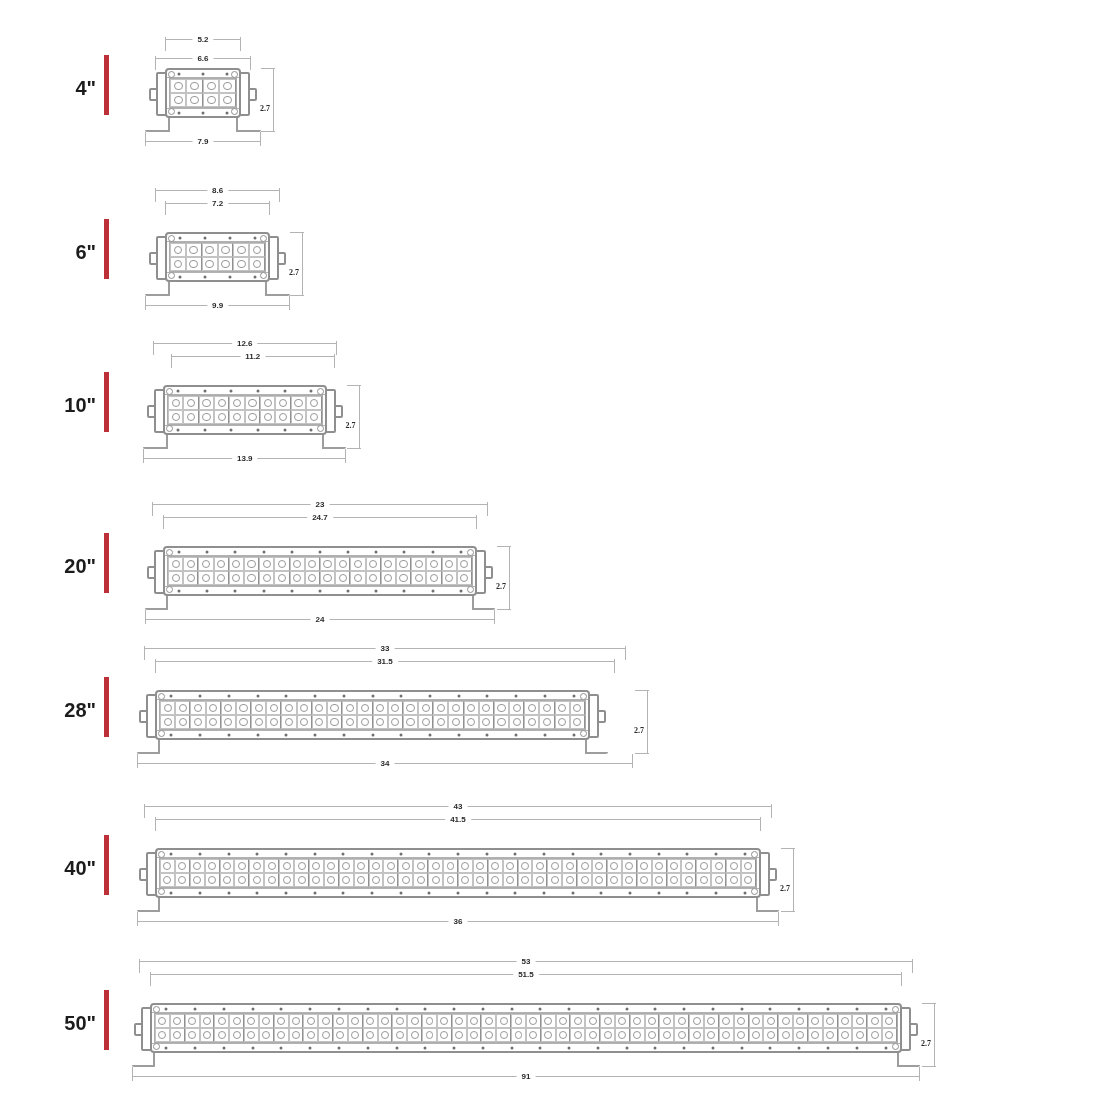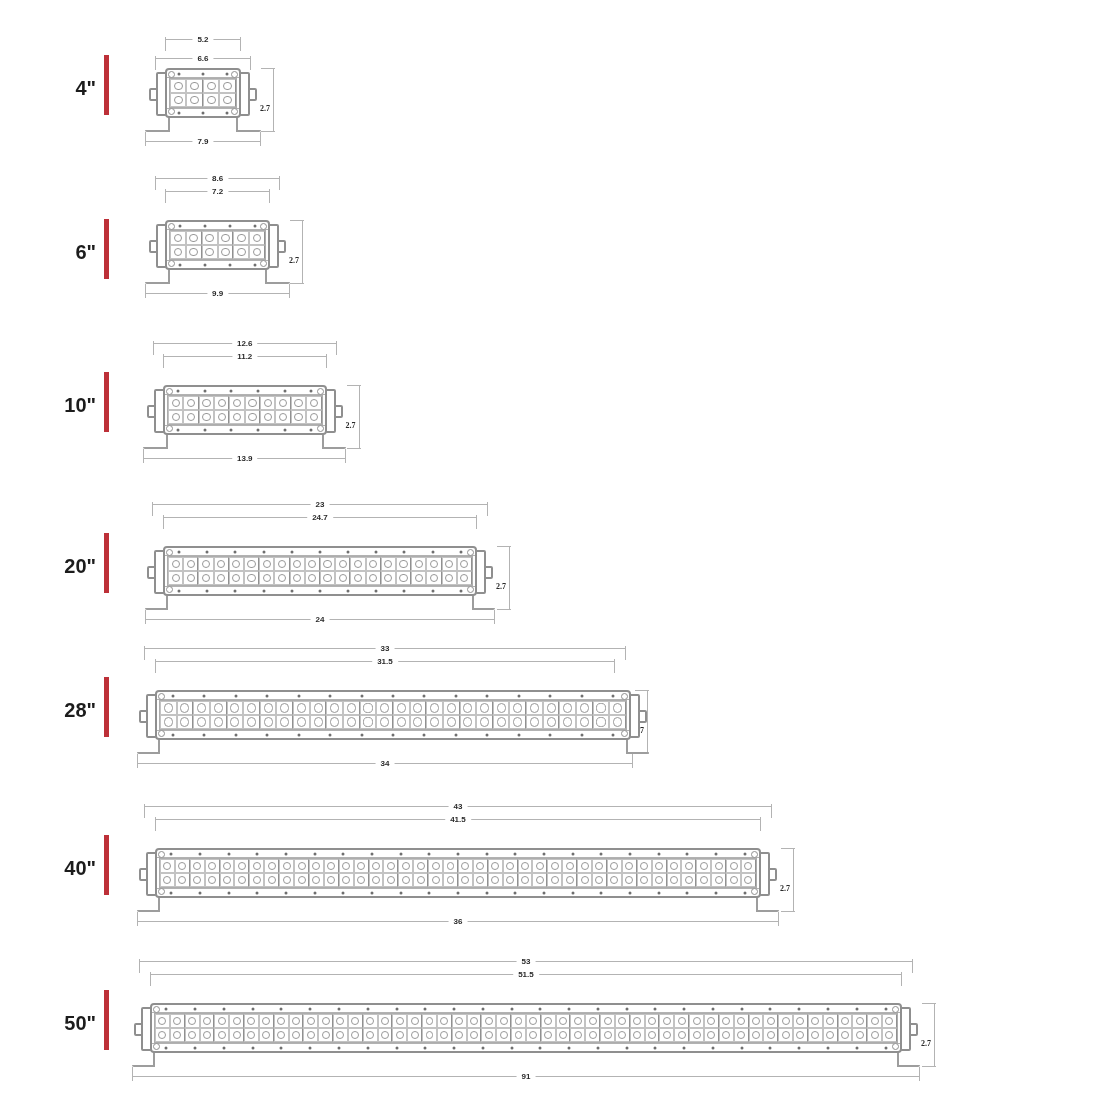--- a/index.html
+++ b/index.html
@@ -128,21 +128,21 @@
         <span class="tick a"></span>
         <span class="tick b"></span>
         <span class="lbl">2.7</span>
       </div>
     </div>
   </div>
 
   <div class="row">
     <div class="size-label" style="top: 241px;">6"</div>
     <div class="accent" style="top: 219px; background: rgb(189, 48, 56);"></div>
-    <div class="drawing" style="left: 165px; top: 220px; width: 105.12px; height: 50px;">
+    <div class="drawing" style="left: 165px; top: 232px; width: 105.12px; height: 50px;">
       <div class="dim h ext-down d1" style="left: -10.22px; width: 125.56px; top: -42px;">
         <span class="tick a"></span>
         <span class="tick b"></span>
         <span class="lbl">8.6</span>
       </div>
       <div class="dim h ext-down d2" style="left: 0px; width: 105.12px; top: -29px;">
         <span class="tick a"></span>
         <span class="tick b"></span>
         <span class="lbl">7.2</span>
       </div>
@@ -223,21 +223,21 @@
 
   <div class="row">
     <div class="size-label" style="top: 394px;">10"</div>
     <div class="accent" style="top: 372px; background: rgb(189, 48, 56);"></div>
     <div class="drawing" style="left: 163px; top: 385px; width: 163.52px; height: 50px;">
       <div class="dim h ext-down d1" style="left: -10.22px; width: 183.96px; top: -42px;">
         <span class="tick a"></span>
         <span class="tick b"></span>
         <span class="lbl">12.6</span>
       </div>
-      <div class="dim h ext-down d2" style="left: 0px; width: 163.52px; top: -29px;">
+      <div class="dim h ext-down d2" style="left: 8px; width: 163.52px; top: -29px;">
         <span class="tick a"></span>
         <span class="tick b"></span>
         <span class="lbl">11.2</span>
       </div>
       <div class="bracket l" style="left: -19.71px; width: 24.71px;"></div>
       <div class="bracket r" style="right: -19.71px; width: 24.71px;"></div>
       <div class="bolt bl"></div>
       <div class="bolt br"></div>
       <div class="endcap l"></div>
       <div class="endcap r"></div>
@@ -521,21 +521,21 @@
         <span class="tick a"></span>
         <span class="tick b"></span>
         <span class="lbl">2.7</span>
       </div>
     </div>
   </div>
 
   <div class="row">
     <div class="size-label" style="top: 699px;">28"</div>
     <div class="accent" style="top: 677px; background: rgb(189, 48, 56);"></div>
-    <div class="drawing" style="left: 155px; top: 690px; width: 476px; height: 50px;">
+    <div class="drawing" style="left: 155px; top: 690px; width: 435px; height: 50px;">
       <div class="dim h ext-down d1" style="left: -10.95px; width: 481.8px; top: -42px;">
         <span class="tick a"></span>
         <span class="tick b"></span>
         <span class="lbl">33</span>
       </div>
       <div class="dim h ext-down d2" style="left: 0px; width: 459.9px; top: -29px;">
         <span class="tick a"></span>
         <span class="tick b"></span>
         <span class="lbl">31.5</span>
       </div>

